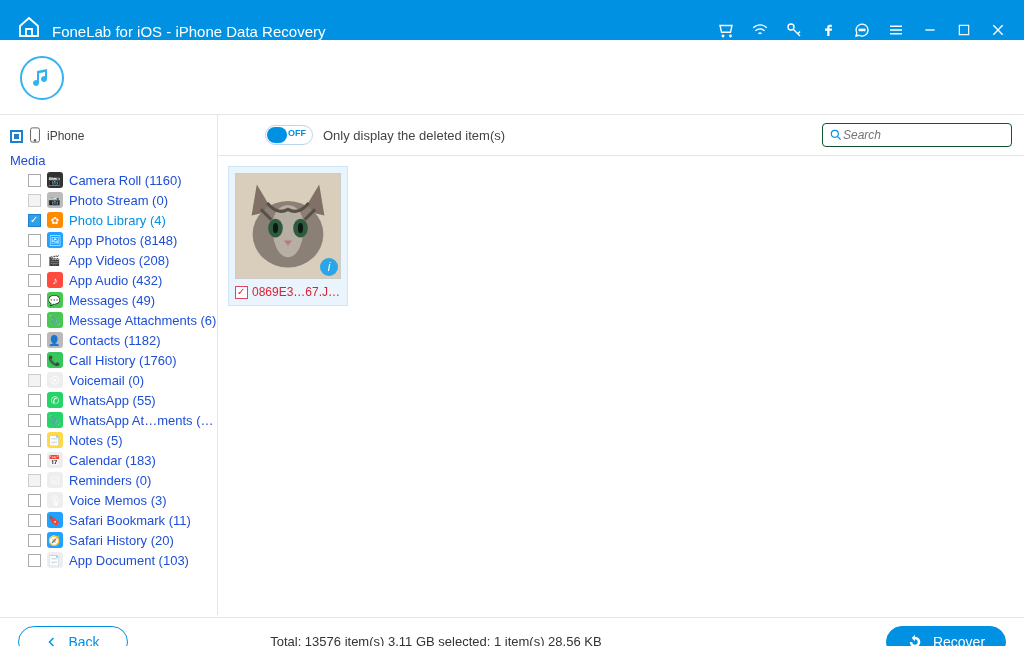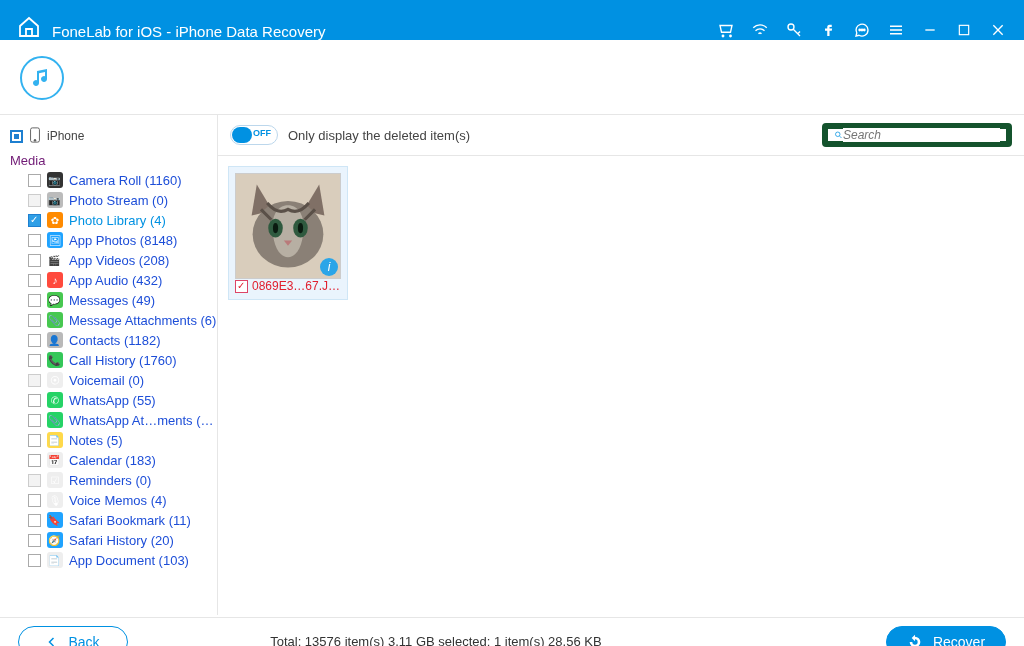--- a/index.html
+++ b/index.html
@@ -13,44 +13,44 @@
 
 .subheader { display: flex; align-items: center; padding: 16px 20px 14px 20px; border-bottom: 1px solid #e6e6e6; }
 .subheader .logo-circle { width: 44px; height: 44px; border: 2px solid #33b2f0; border-radius: 50%; display: flex; align-items: center; justify-content: center; margin-right: 18px; color: #33b2f0; }
 .subheader .page-title { color: #0091e2; font-size: 21px; font-weight: 500; }
 
 .body { display: flex; height: 500px; }
 .sidebar { width: 218px; border-right: 1px solid #e6e6e6; padding: 8px 0 0 10px; font-size: 13px; color: #444; overflow-y: auto; }
 .device-row { display: flex; align-items: flex-end; gap: 6px; padding: 4px 0; font-size: 12px; }
 .device-row .cb { width: 13px; height: 13px; border: 2px solid #1d7fd0; background: #fff; position: relative; }
 .device-row .cb::after { content: ""; position: absolute; inset: 2px; background: #1d7fd0; }
-.group-title { color: #701a75; font-size: 13px; padding: 6px 0 2px 0; }
+.group-title { color: #1d4ed8; font-size: 13px; padding: 6px 0 2px 0; }
 .tree-item { display: flex; align-items: center; gap: 6px; padding: 2px 0 2px 18px; white-space: nowrap; overflow: hidden; text-overflow: ellipsis; cursor: default; }
 .tree-item .cb { width: 13px; height: 13px; border: 1px solid #aaa; background: #fff; flex: 0 0 13px; }
 .tree-item .cb.grey { border-color: #ccc; background: #f3f3f3; }
 .tree-item .cb.checked { border-color: #1d7fd0; background: #2f9fe6; position: relative; }
 .tree-item .cb.checked::after { content: "✓"; color: #fff; font-size: 10px; position: absolute; top: -1px; left: 1px; }
 .tree-item .icn { width: 16px; height: 16px; border-radius: 3px; display: flex; align-items: center; justify-content: center; font-size: 10px; color: #fff; flex: 0 0 16px; }
 .tree-item.active .label { color: #0091e2; }
 .tree-item .label { font-size: 13px; color: #1d4ed8; overflow: hidden; text-overflow: ellipsis; }
 
 .main { flex: 1; display: flex; flex-direction: column; }
 .toolbar { display: flex; align-items: center; padding: 8px 12px; border-bottom: 1px solid #e6e6e6; gap: 10px; }
-.toggle { width: 48px; height: 20px; border: 1px solid #bcd7ec; border-radius: 10px; position: relative; background: #fff; cursor: pointer; }
+.toggle { width: 48px; height: 20px; border: 1px solid #bcd7ec; border-radius: 10px; position: relative; background: #fff; cursor: pointer; margin-left: 35px; }
 .toggle .knob { position: absolute; left: 1px; top: 1px; width: 20px; height: 16px; border-radius: 9px; background: #0091e2; }
 .toggle .off-text { position: absolute; right: 6px; top: 2px; font-size: 9px; color: #0091e2; font-weight: 600; }
 .toggle-label { font-size: 13px; color: #444; flex: 0 0 auto; }
-.search-wrap { margin-left: auto; border: 6px solid #14532d; border-radius: 4px; width: 190px; height: 24px; display: flex; align-items: center; padding: 0 6px; }
+.search-wrap { margin-left: auto; border: 1px solid #14532d; border-radius: 4px; width: 190px; height: 24px; display: flex; align-items: center; padding: 0 6px; }
 .search-wrap input { border: none; outline: none; font-size: 12px; color: #555; font-style: italic; flex: 1; }
 
 .content { flex: 1; padding: 10px; }
 .thumb { width: 120px; border: 1px solid #cfe6f6; background: #eaf4fd; padding: 6px; }
 .thumb .img { height: 106px; background: #888; border: 1px solid #ccc; position: relative; overflow: hidden; display: flex; align-items: center; justify-content: center; }
 .thumb .img .info-badge { position: absolute; right: 2px; bottom: 2px; width: 18px; height: 18px; border-radius: 50%; background: #2aa5e8; color: #fff; font-style: italic; font-size: 12px; font-family: Georgia, serif; display: flex; align-items: center; justify-content: center; }
-.thumb .caption { display: flex; align-items: center; gap: 4px; padding-top: 0; font-size: 12px; }
+.thumb .caption { display: flex; align-items: center; gap: 4px; padding-top: 6px; font-size: 12px; }
 .thumb .cap-cb { width: 13px; height: 13px; border: 1px solid #d46; background: #fff; position: relative; flex: 0 0 13px; }
 .thumb .cap-cb::after { content: "✓"; color: #e02030; font-size: 10px; position: absolute; top: -1px; left: 1px; }
 .thumb .fname { color: #e02030; white-space: nowrap; overflow: hidden; text-overflow: ellipsis; }
 
 .footer { height: 48px; border-top: 1px solid #e6e6e6; display: flex; align-items: center; padding: 0 18px; margin-top: 2px; }
 .footer .btn { height: 32px; border: 1px solid #0091e2; border-radius: 16px; display: flex; align-items: center; justify-content: center; gap: 10px; font-size: 14px; cursor: pointer; }
 .footer .btn.back { width: 110px; color: #0091e2; background: #fff; }
 .footer .btn.recover { width: 120px; background: #0091e2; color: #fff; margin-left: auto; }
 .footer .status { flex: 0 0 auto; margin: 0 auto; font-size: 13px; color: #333; text-align: center; }
 
@@ -218,21 +218,21 @@
           <span class="label">Calendar (183)</span>
         </div>
         <div class="tree-item">
           <span class="cb grey"></span>
           <span class="icn" style="background: rgb(238, 238, 238);">☑</span>
           <span class="label">Reminders (0)</span>
         </div>
         <div class="tree-item">
           <span class="cb"></span>
           <span class="icn" style="background: rgb(238, 238, 238);">🎙</span>
-          <span class="label">Voice Memos (4)</span>
+          <span class="label">Voice Memos (3)</span>
         </div>
         <div class="tree-item">
           <span class="cb"></span>
           <span class="icn" style="background: rgb(31, 163, 255);">🔖</span>
           <span class="label">Safari Bookmark (11)</span>
         </div>
         <div class="tree-item">
           <span class="cb"></span>
           <span class="icn" style="background: rgb(31, 163, 255);">🧭</span>
           <span class="label">Safari History (20)</span>

